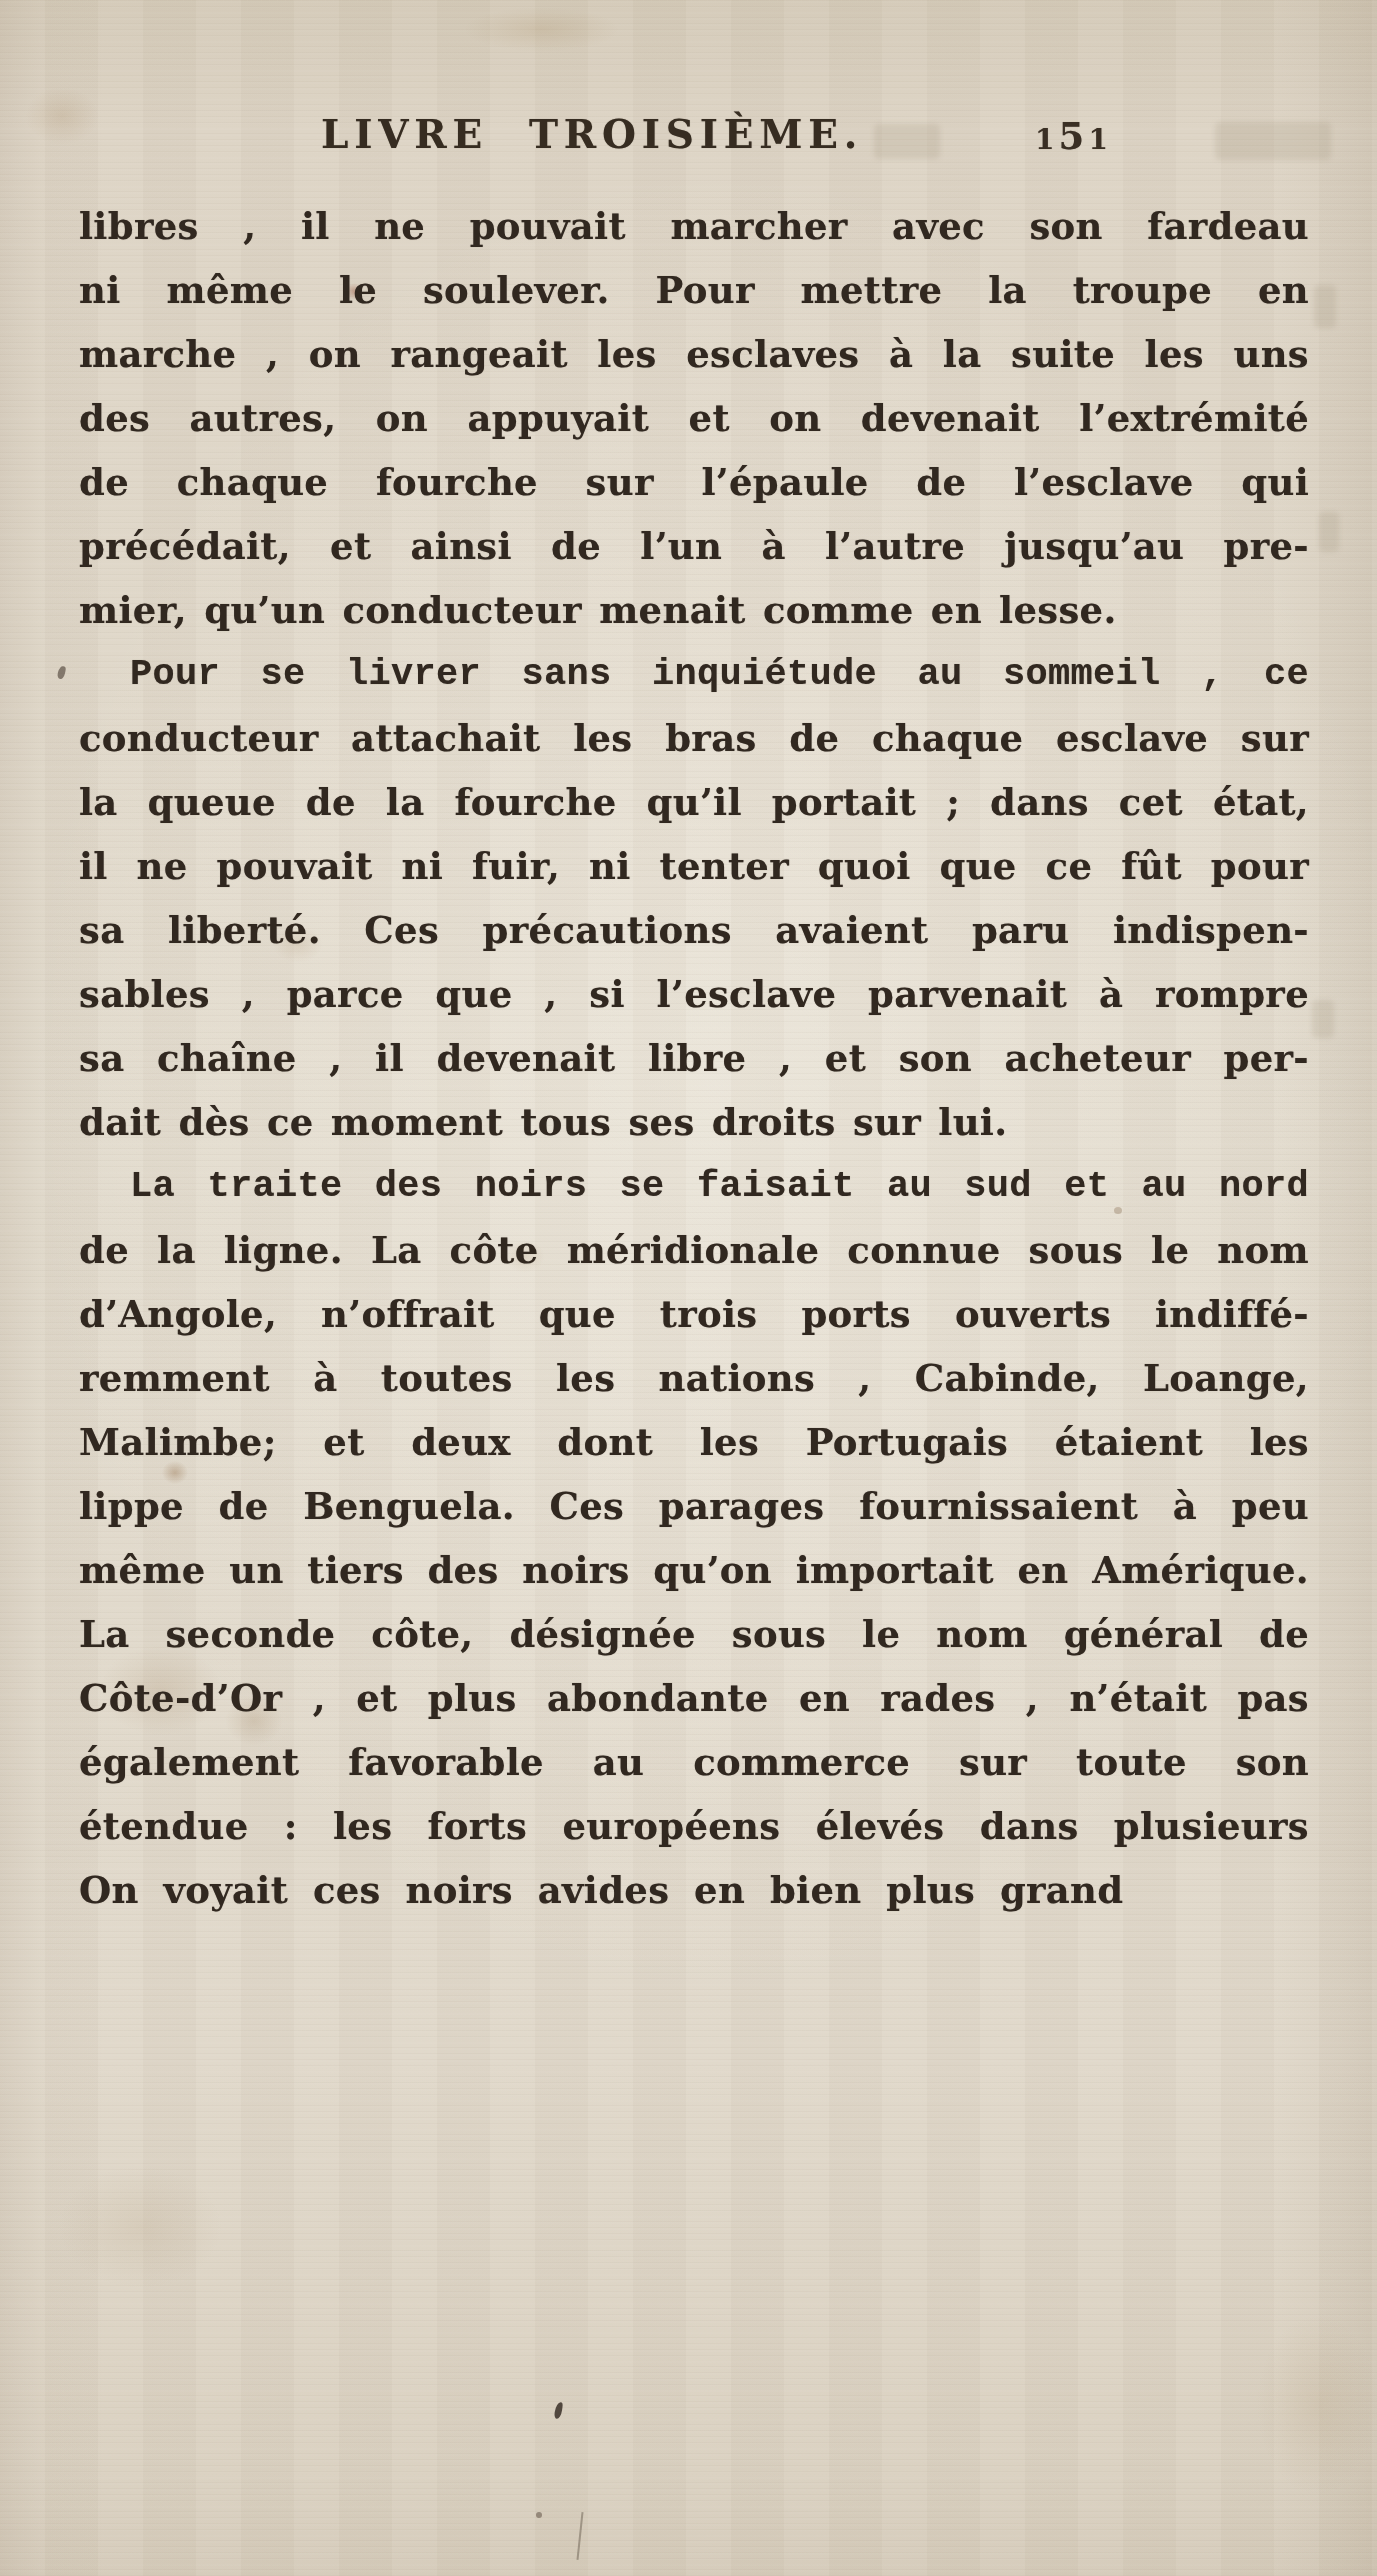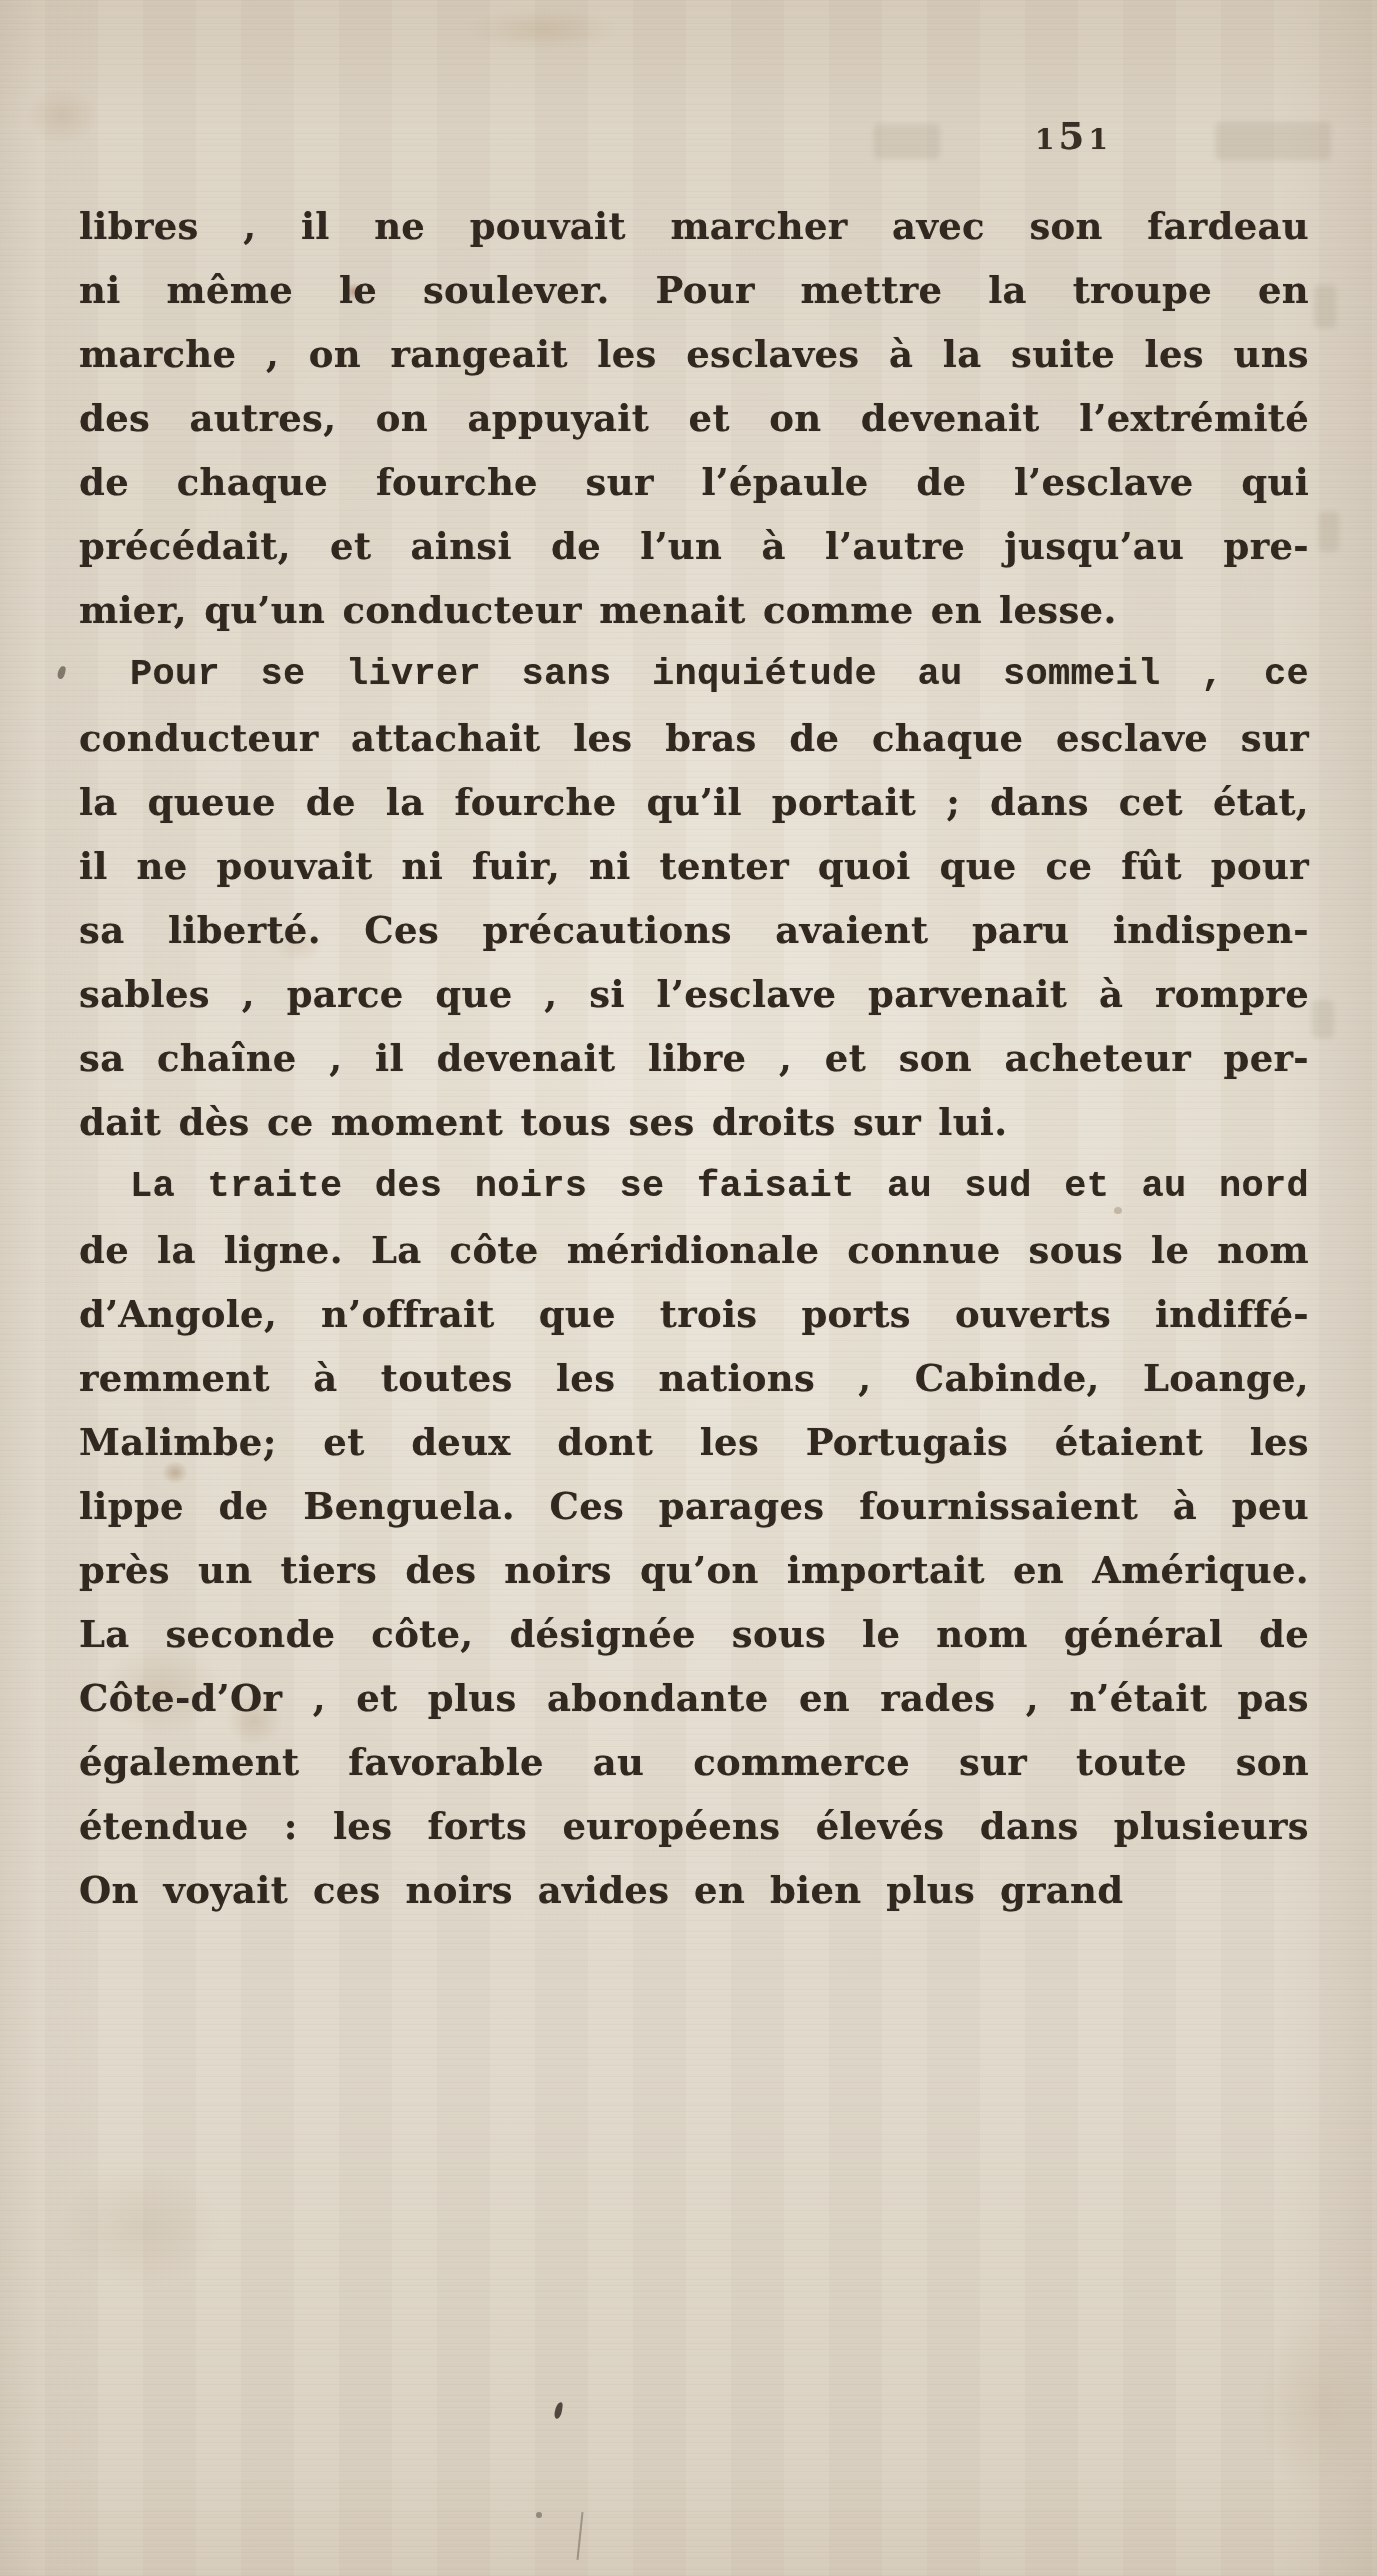--- a/index.html
+++ b/index.html
@@ -129,20 +129,21 @@
   <div class="stain s9"></div>
   <div class="stain s10"></div>
 
   <div class="ghost g1"></div>
   <div class="ghost g2"></div>
   <div class="ghost g3"></div>
   <div class="ghost g4"></div>
   <div class="ghost g5"></div>
 
   <div class="header">
+    <span class="running-title">LIVRE TROISIÈME.</span>
     <span class="folio">
       <span class="d-sm">1</span><span class="d-lg">5</span><span class="d-sm">1</span>
     </span>
   </div>
 
   <div class="text-block">
     <div class="line">libres , il ne pouvait marcher avec son fardeau</div>
     <div class="line">ni même le soulever. Pour mettre la troupe en</div>
     <div class="line">marche , on rangeait les esclaves à la suite les uns</div>
     <div class="line">des autres, on appuyait et on devenait l’extrémité</div>
@@ -156,21 +157,21 @@
     <div class="line">sa liberté. Ces précautions avaient paru indispen-</div>
     <div class="line">sables , parce que , si l’esclave parvenait à rompre</div>
     <div class="line">sa chaîne , il devenait libre , et son acheteur per-</div>
     <div class="line end">dait dès ce moment tous ses droits sur lui.</div>
     <div class="line indent">La traite des noirs se faisait au sud et au nord</div>
     <div class="line">de la ligne. La côte méridionale connue sous le nom</div>
     <div class="line">d’Angole, n’offrait que trois ports ouverts indiffé-</div>
     <div class="line">remment à toutes les nations , Cabinde, Loange,</div>
     <div class="line">Malimbe; et deux dont les Portugais étaient les</div>
     <div class="line">lippe de Benguela. Ces parages fournissaient à peu</div>
-    <div class="line">près un tiers des noirs qu’on importait en Amérique.</div>
+    <div class="line">même un tiers des noirs qu’on importait en Amérique.</div>
     <div class="line">La seconde côte, désignée sous le nom général de</div>
     <div class="line">Côte-d’Or , et plus abondante en rades , n’était pas</div>
     <div class="line">également favorable au commerce sur toute son</div>
     <div class="line">étendue : les forts européens élevés dans plusieurs</div>
     <div class="line end wide">On voyait ces noirs avides en bien plus grand</div>
   </div>
 
   <div class="speck k1"></div>
   <div class="speck k2"></div>
   <div class="speck k3"></div>

